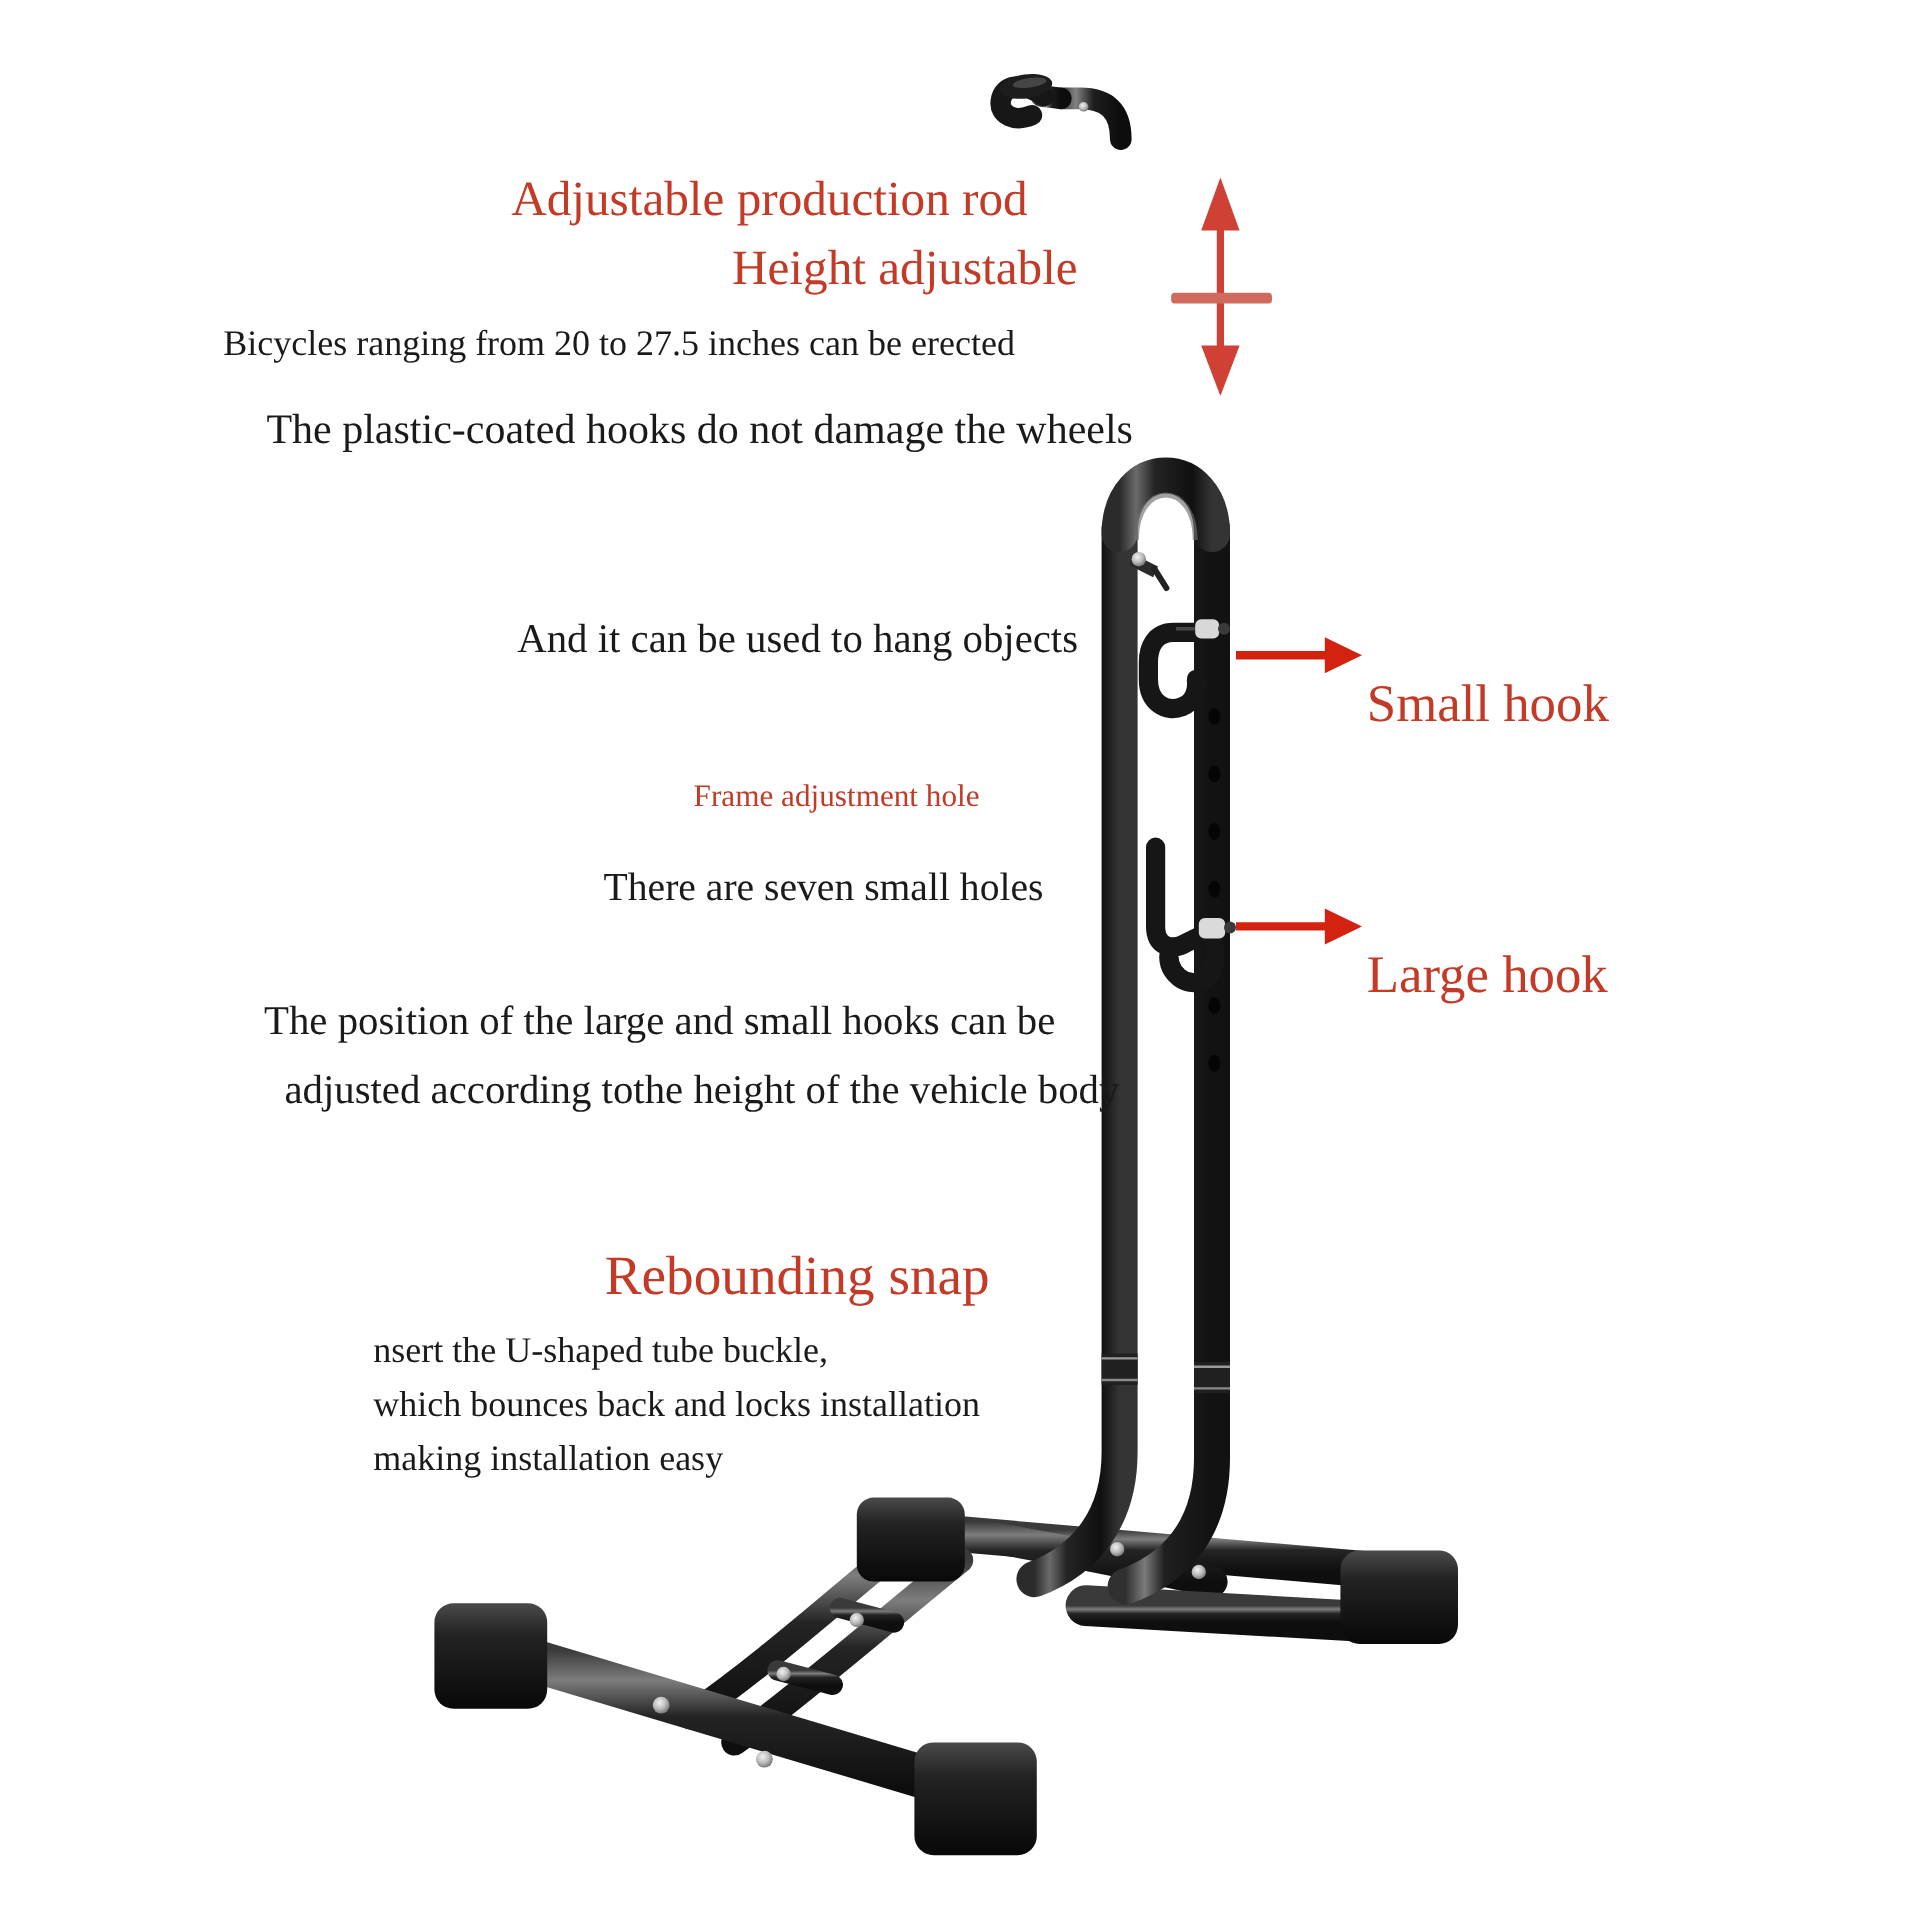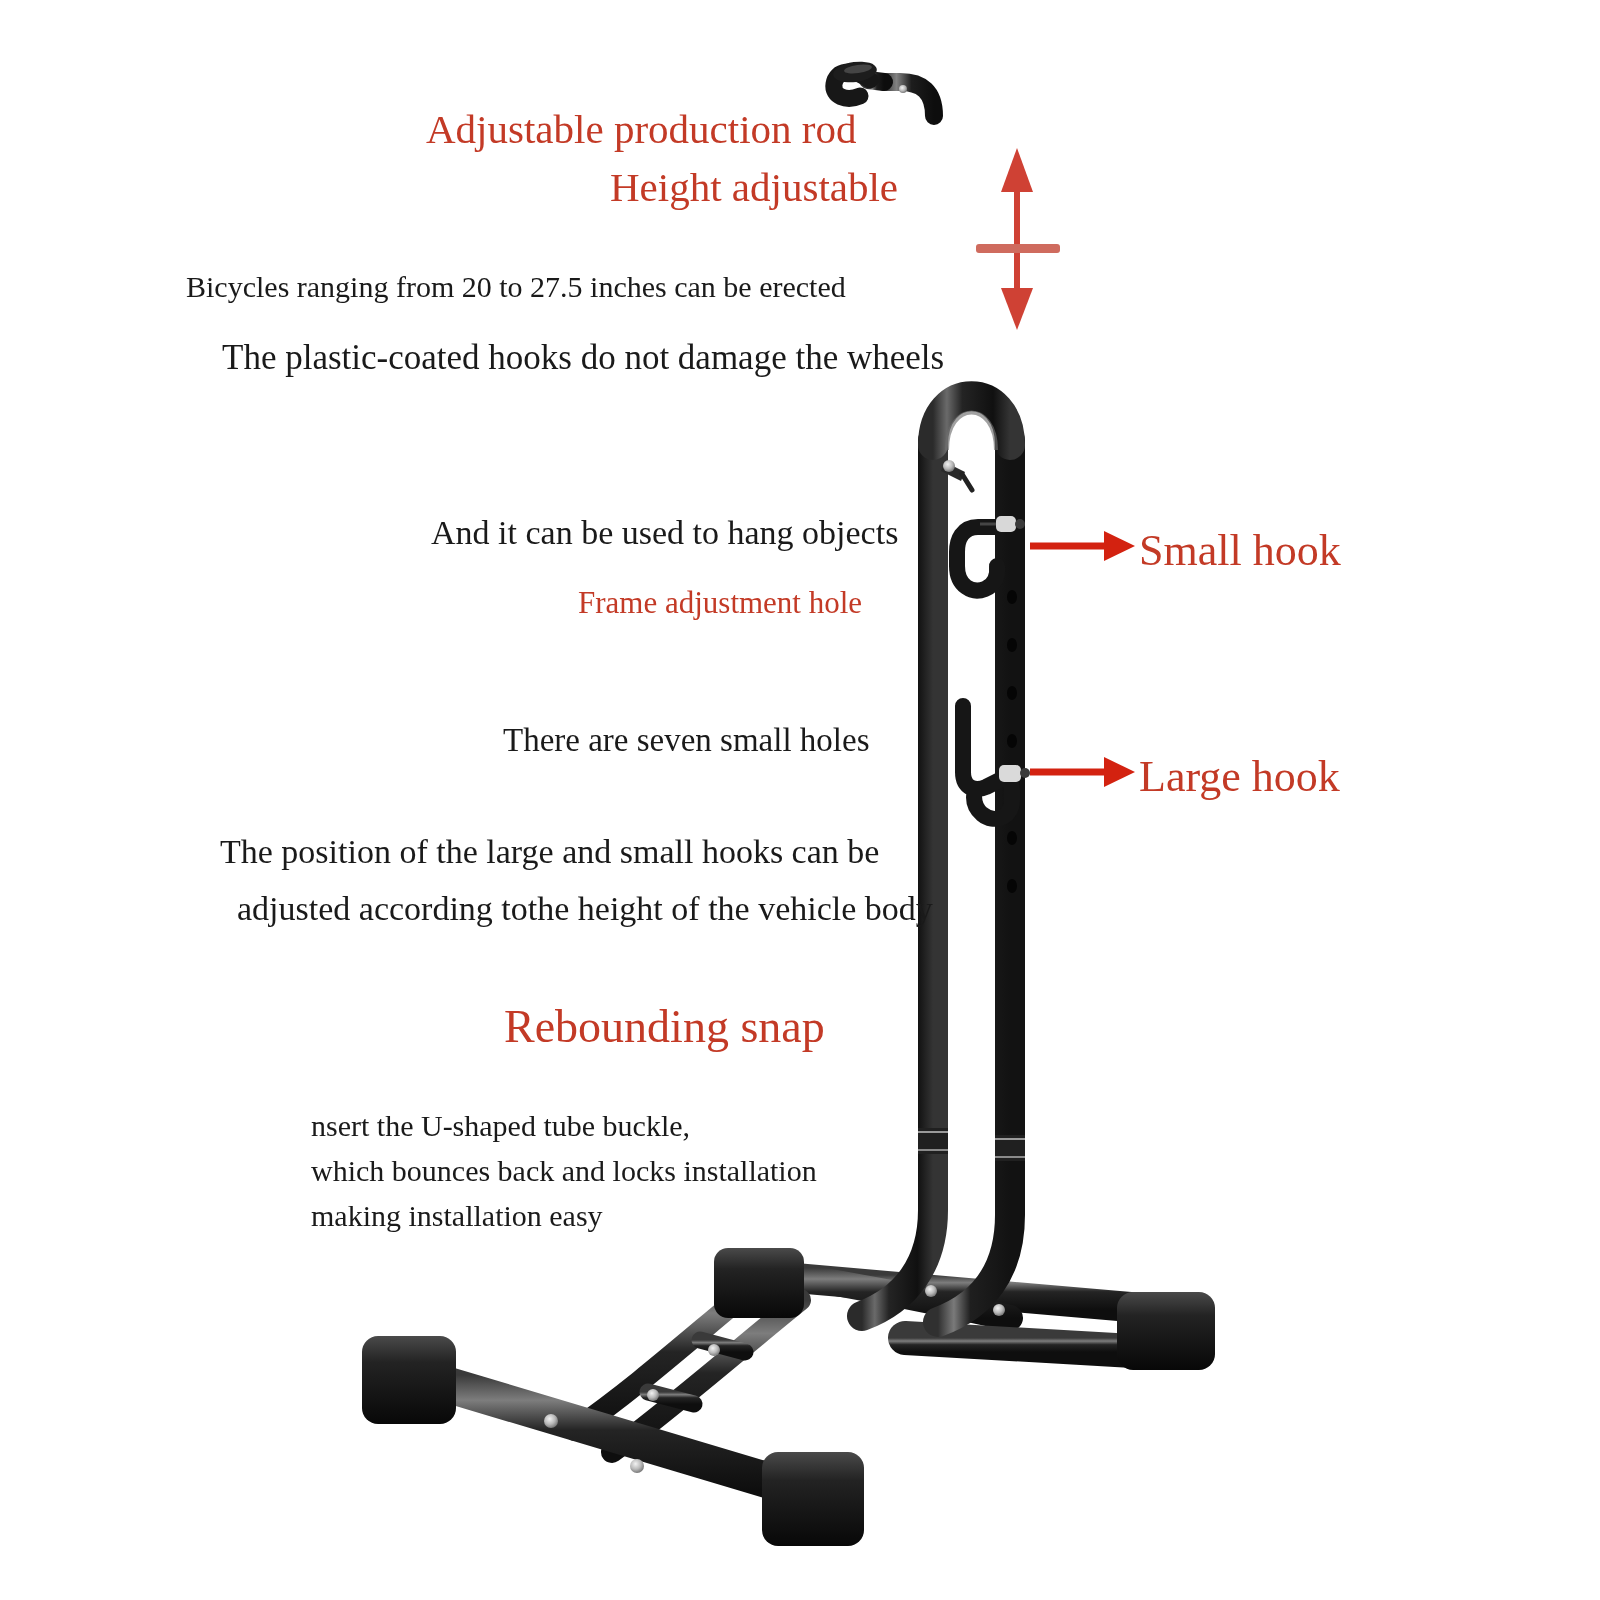--- a/index.html
+++ b/index.html
@@ -7,29 +7,29 @@
     width:1600px;height:1600px;
     background:#ffffff;
     font-family:"Liberation Serif","DejaVu Serif",serif;
     overflow:hidden;
     position:relative;
   }
   #canvas{position:relative;width:1600px;height:1600px;}
 
   .txt{position:absolute;white-space:nowrap;line-height:1.45;}
   .blk{color:#1a1a1a;}
-  .red{color:#c33a26;}
+  .red{color:#c33a26;margin-top:36px;}
 
   
   #t-rod1{left:426px;top:100px;font-size:41px;}
   #t-rod2{left:610px;top:158px;font-size:41px;}
   #t-range{left:186px;top:265px;font-size:30px;}
   #t-hooks-coat{left:222px;top:333px;font-size:35px;}
   #t-hang{left:431px;top:508px;font-size:34px;}
-  #t-frame-hole{left:578px;top:581px;font-size:31px;}
+  #t-frame-hole{left:578px;top:609px;font-size:26px;}
   #t-seven{left:503px;top:717px;font-size:33px;}
   #t-pos1{left:220px;top:827px;font-size:34px;}
   #t-pos2{left:220px;top:884px;font-size:34px;margin-left:17px;}
   #t-rebound{left:504px;top:994px;font-size:46px;}
   #t-ins{left:311px;top:1103px;font-size:30px;line-height:1.5;}
   #t-small-hook{left:1139px;top:519px;font-size:44px;}
   #t-large-hook{left:1139px;top:745px;font-size:44px;}
 
   svg.layer{position:absolute;left:0;top:0;width:1600px;height:1600px;}
 </style>

